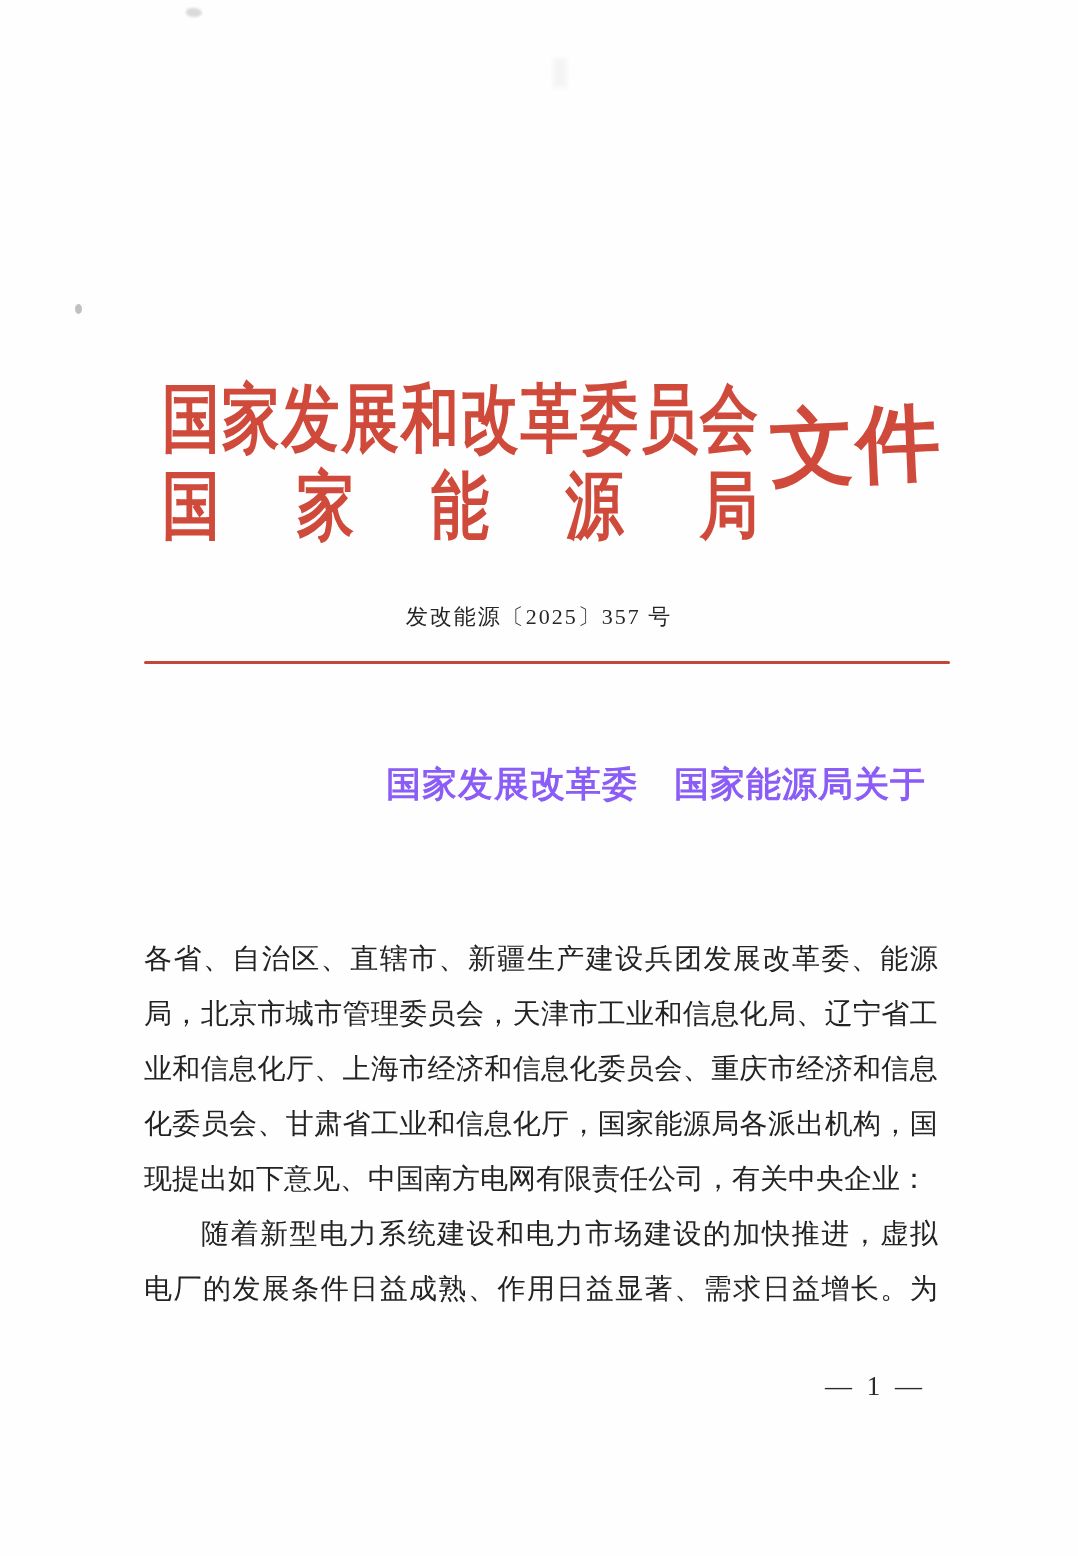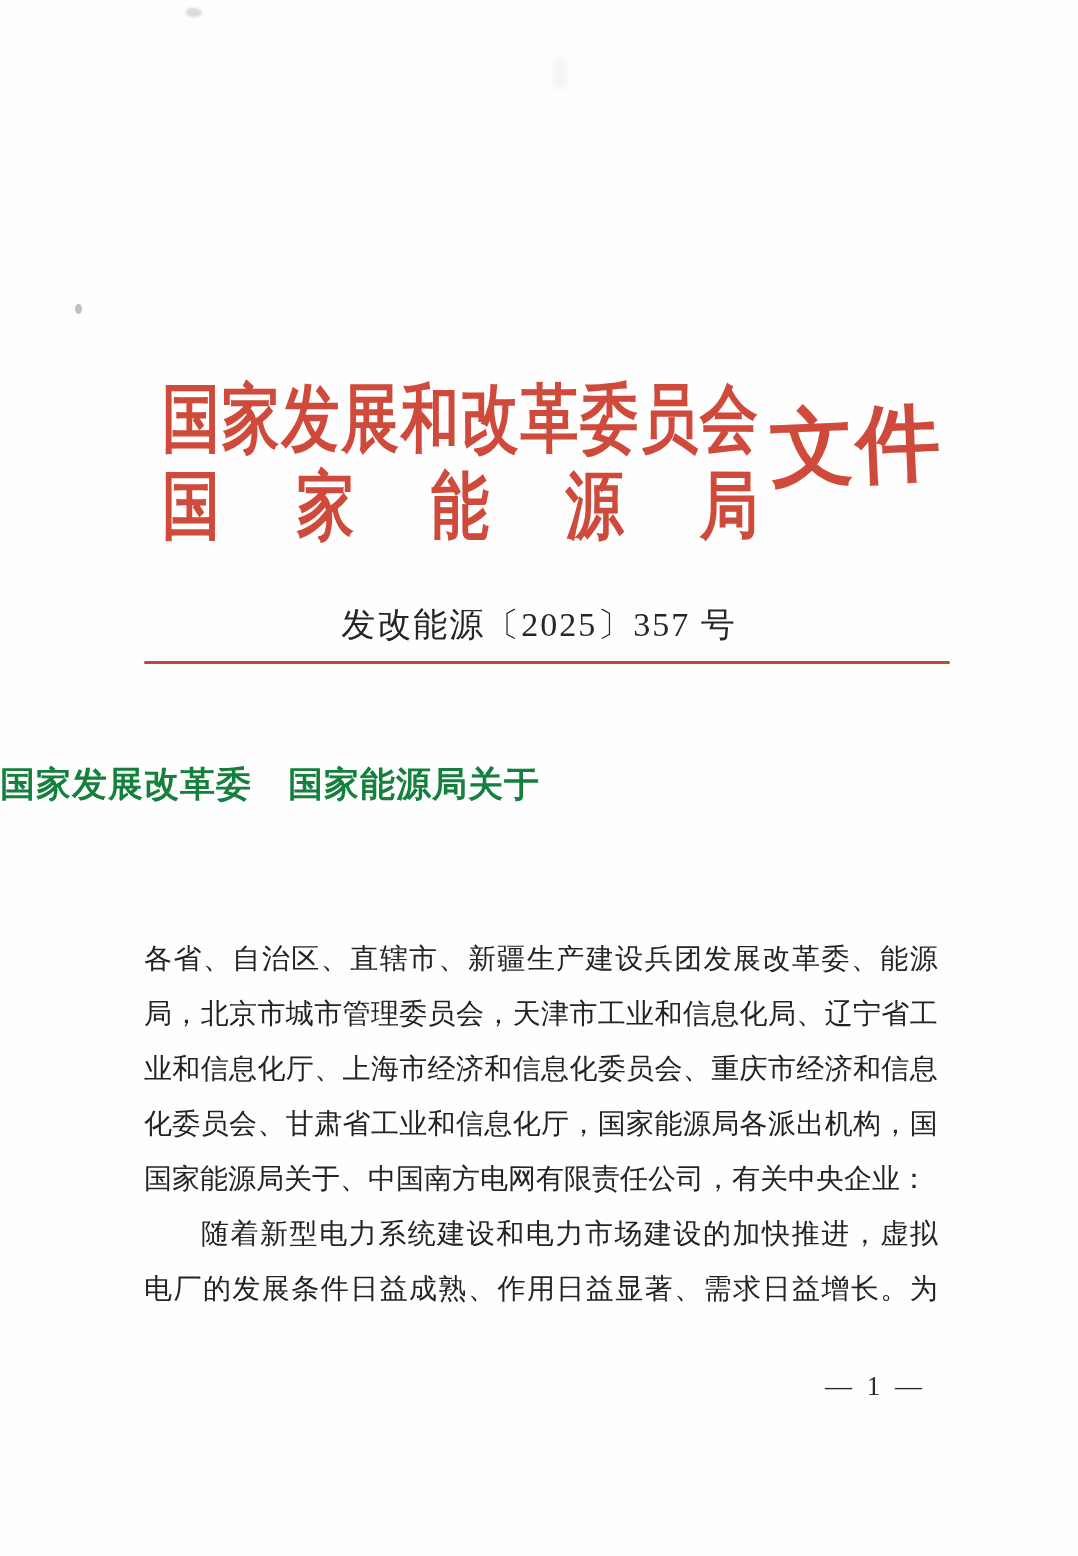--- a/index.html
+++ b/index.html
@@ -48,46 +48,46 @@
     white-space: nowrap;
   }
 
   
   #doc-number {
     position: absolute;
     left: 0;
     top: 602px;
     width: 1078px;
     text-align: center;
-    font-size: 34px;
+    font-size: 22px;
     letter-spacing: 2px;
     color: #262626;
     white-space: nowrap;
   }
   #red-rule {
     position: absolute;
     left: 144px;
     top: 661px;
     width: 806px;
     height: 3px;
     background: #c2473a;
     border-radius: 2px;
   }
 
   
   #doc-title {
     position: absolute;
     left: 0;
     top: 753px;
     width: 926px;
-    text-align: left;
+    text-align: right;
     font-size: 35px;
     font-weight: 700;
     line-height: 64px;
-    color: #15803d;
+    color: #8b5cf6;
     letter-spacing: 1px;
   }
 
   
   #body-text {
     position: absolute;
     left: 144px;
     top: 931px;
     width: 794px;
     font-size: 28px;
@@ -290,21 +290,21 @@
         <span>源</span>
         <span>局</span>
         <span>各</span>
         <span>派</span>
         <span>出</span>
         <span>机</span>
         <span>构</span>
         <span>，</span>
         <span>国</span>
       </div>
-    <div class="bline plain">国家能源局关于、中国南方电网有限责任公司，有关中央企业：</div>
+    <div class="bline plain">现提出如下意见、中国南方电网有限责任公司，有关中央企业：</div>
 
     <div class="bline just indent">
         <span>随</span>
         <span>着</span>
         <span>新</span>
         <span>型</span>
         <span>电</span>
         <span>力</span>
         <span>系</span>
         <span>统</span>

